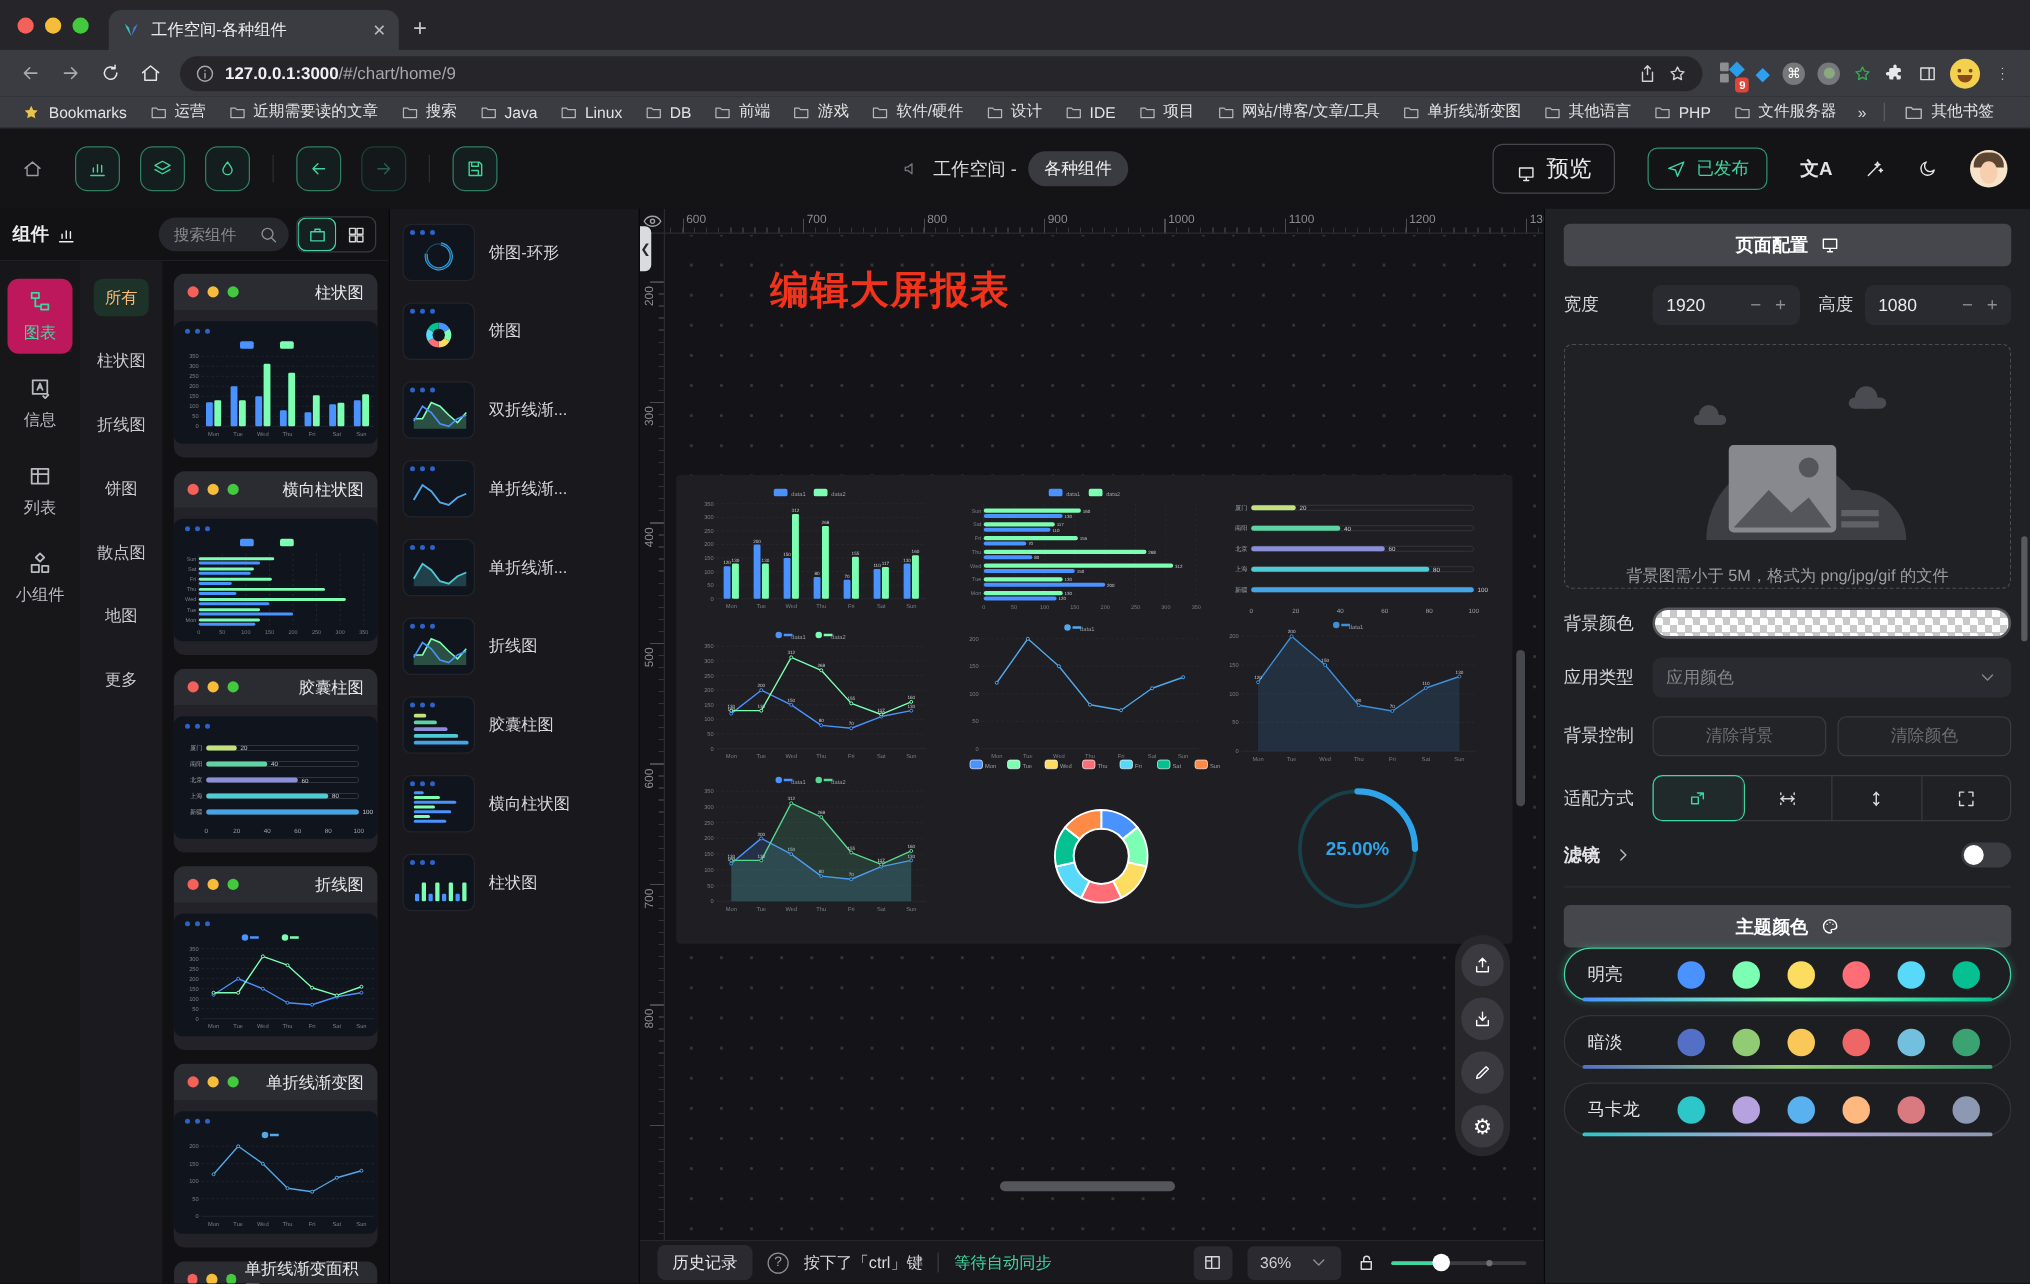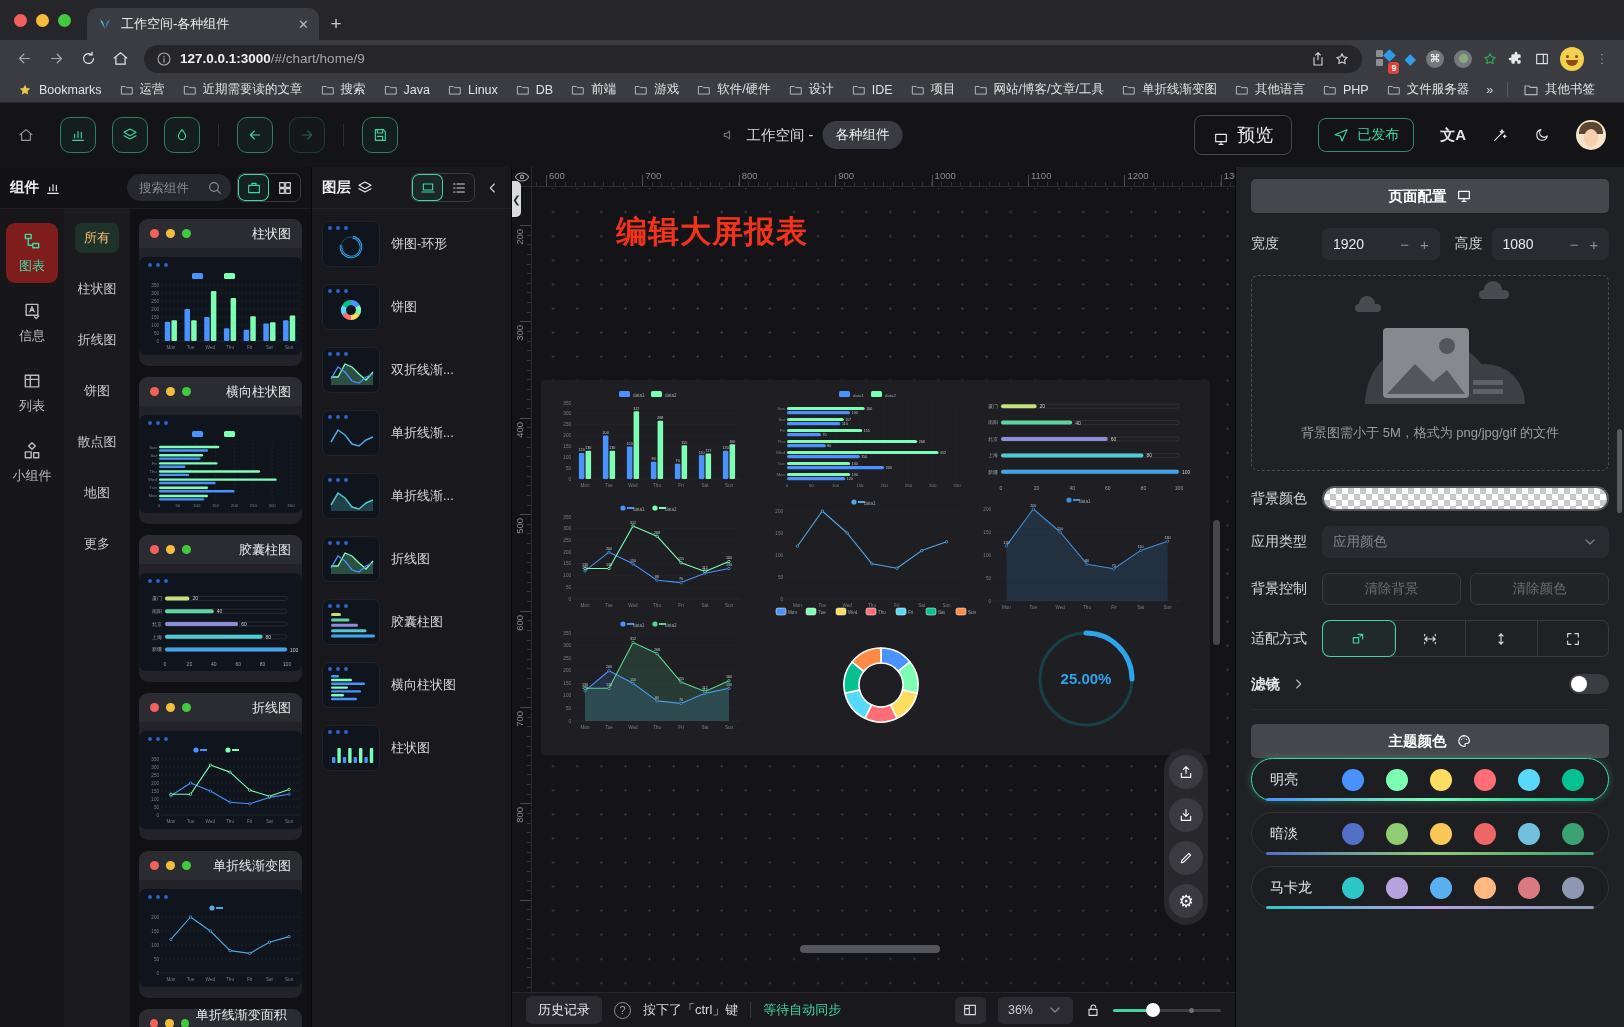--- a/index.html
+++ b/index.html
@@ -64,21 +64,21 @@
  font-size:12.5px;padding:0 24px 0 12px;font-family:Liberation Sans, sans-serif}
 .search::placeholder{color:#8b8c91}
 .searchwrap{position:relative}
 .searchwrap .sic{position:absolute;right:8px;top:6px;color:#8b8c91}
 .segs{display:flex;border:1px solid #3a3b40;border-radius:7px;overflow:hidden}
 .seg{width:31px;height:27px;display:flex;align-items:center;justify-content:center;color:#d7d7d9}
 .seg.on{color:#3fd6a0;box-shadow:inset 0 0 0 1px #3fd6a0;border-radius:7px;background:rgba(63,214,160,.08)}
 .lp-body{flex:1;display:flex;min-height:0}
 .rail{width:64px;background:#17171a;padding-top:14px;display:flex;flex-direction:column;align-items:center;gap:10px}
 .rail-item{width:52px;padding:8px 0;border-radius:9px;display:flex;flex-direction:column;align-items:center;gap:6px;color:#b9babe;font-size:13px}
-.rail-item.on{background:#7f1d1d;color:#3fd6a0}
+.rail-item.on{background:#be185d;color:#3fd6a0}
 .cats{width:66px;background:#1b1b1f;padding-top:14px;display:flex;flex-direction:column;align-items:center;gap:21px}
 .cat{font-size:13px;color:#c9c9cc;padding:6px 9px;border-radius:7px;white-space:nowrap}
 .cat.on{background:#1d332a;color:#fdba74}
 .cards{flex:1;background:#111114;overflow:hidden;padding:10px 9px}
 .card{background:#222228;border-radius:9px;overflow:hidden;margin-bottom:11px}
 .card-h{height:29px;background:#2b2c32;display:flex;align-items:center;gap:7px;padding:0 11px}
 .cdot{width:9px;height:9px;border-radius:50%}
 .card-h .ttl{margin-left:auto;font-size:13px;color:#e7e7e9}
 .card-b{padding:9px 0 11px;display:flex;justify-content:center}
 .thumb{width:170px;height:98px;background:#10141d;border-radius:7px;position:relative;padding:5px 4px 2px}
@@ -134,21 +134,21 @@
 .slider .fi{position:absolute;left:0;top:6px;height:3px;width:36%;background:#3fd6a0;border-radius:2px}
 .slider .kn{position:absolute;left:33px;top:0;width:14px;height:14px;border-radius:50%;background:#fff}
 .slider .mk{position:absolute;left:76px;top:5px;width:5px;height:5px;border-radius:50%;background:#6f7075}
 
 .rightpanel{width:389px;background:#202125;border-left:1px solid #08080a;padding:12px 15px 0;position:relative;overflow:hidden}
 .sect{height:34px;background:#46474d;border-radius:5px;display:flex;align-items:center;justify-content:center;gap:9px;font-size:14.5px;font-weight:700;color:#fff}
 .rrow{display:flex;align-items:center;gap:9px;margin-top:15px}
 .rlabel{width:62px;font-size:14px;color:#d7d7da;flex:none}
 .numin{flex:1;height:32px;background:#2a2b30;border-radius:7px;display:flex;align-items:center;padding:0 11px;font-size:14px;color:#e9e9eb}
 .numin .st{margin-left:auto;color:#8d8e93;display:flex;gap:11px;font-size:15px}
-.upload{margin-top:15px;height:196px;border:1px dashed #4c4d53;border-radius:7px;display:flex;flex-direction:column;align-items:center;justify-content:flex-start;gap:20px}
+.upload{margin-top:15px;height:196px;border:1px dashed #4c4d53;border-radius:7px;display:flex;flex-direction:column;align-items:center;justify-content:flex-end;gap:20px}
 .upload .cap{font-size:13px;color:#9c9da1}
 .swatch{flex:1;height:25px;border:2px solid #55565b;border-radius:13px;
  background:repeating-conic-gradient(#ffffff 0 25%,#c9c9c9 0 50%);background-size:12px 12px}
 .selbox{flex:1;height:32px;background:#2a2b30;border-radius:7px;display:flex;align-items:center;padding:0 11px;font-size:13.5px;color:#85868b}
 .selbox .chev{margin-left:auto;color:#85868b}
 .clrbtn{flex:1;height:32px;background:#232428;border:1px solid #393a40;border-radius:7px;display:flex;align-items:center;justify-content:center;font-size:13.5px;color:#6c6d72}
 .fitgrp{flex:1;display:flex;border:1px solid #393a40;border-radius:7px;overflow:visible}
 .fitbtn{flex:1;height:35px;display:flex;align-items:center;justify-content:center;color:#d9d9db;border-right:1px solid #393a40}
 .fitbtn:last-child{border-right:none}
 .fitbtn.on{box-shadow:0 0 0 1px #3fd6a0;border-radius:7px;color:#3fd6a0;background:rgba(63,214,160,.05)}
@@ -866,47 +866,20 @@
                 <div class="cdot" style="background: rgb(246, 189, 58);"></div>
                 <div class="cdot" style="background: rgb(67, 201, 62);"></div>
                 <div class="ttl">单折线渐变面积图</div>
               </div>
             </div>
           </div>
       </div>
     </div>
 
     <div class="layers">
-      <div class="ly-head">
-        <span class="ly-title">
-          <span>图层</span>
-          <span style="display:flex;color:#ededef">
-              <svg viewBox="0 0 24 24" width="16" height="16">
-                <path d="M12 3l9 5-9 5-9-5 9-5zM3 13l9 5 9-5" fill="none" stroke="currentColor" stroke-width="1.7" stroke-linecap="round" stroke-linejoin="round"></path>
-              </svg>
-            </span>
-        </span>
-        <span class="segs">
-          <span class="seg on">
-              <svg viewBox="0 0 24 24" width="16" height="16">
-                <path d="M5 6h14v9H5zM3 18h18" fill="none" stroke="currentColor" stroke-width="1.7" stroke-linecap="round" stroke-linejoin="round"></path>
-              </svg>
-            </span>
-          <span class="seg">
-              <svg viewBox="0 0 24 24" width="16" height="16">
-                <path d="M4 6h2M4 12h2M4 18h2M9 6h11M9 12h11M9 18h11" fill="none" stroke="currentColor" stroke-width="1.7" stroke-linecap="round" stroke-linejoin="round"></path>
-              </svg>
-            </span>
-        </span>
-        <span class="ly-collapse">
-            <svg viewBox="0 0 24 24" width="16" height="16">
-              <path d="m14 6-6 6 6 6" fill="none" stroke="currentColor" stroke-width="1.7" stroke-linecap="round" stroke-linejoin="round"></path>
-            </svg>
-          </span>
-      </div>
       <div class="ly-list" id="lylist">
           <div class="ly-item">
             <div class="ly-thumb">
               <div class="bdots">
                 <div class="bdot"></div>
                 <div class="bdot"></div>
                 <div class="bdot"></div>
               </div>
               <svg viewBox="0 0 48 32" width="48" height="32">
                 <circle cx="24" cy="16" r="10" fill="none" stroke="#2ea4ea" stroke-width="2.6" stroke-dasharray="47 16" transform="rotate(-80 24 16)"></circle>

